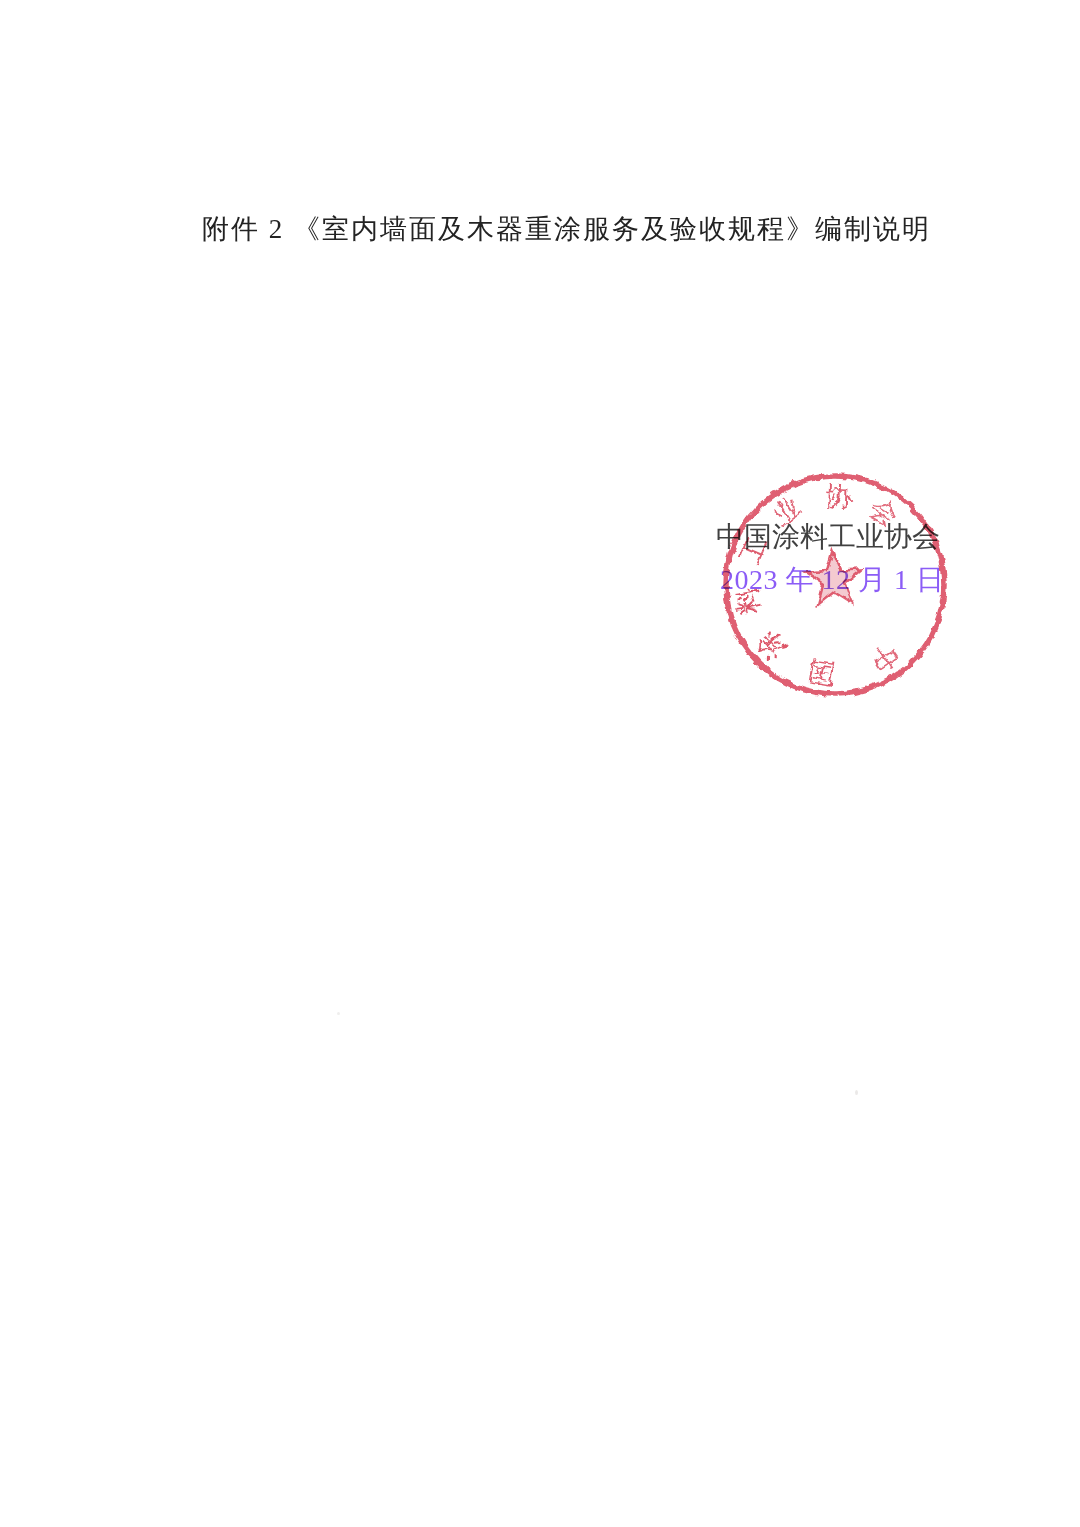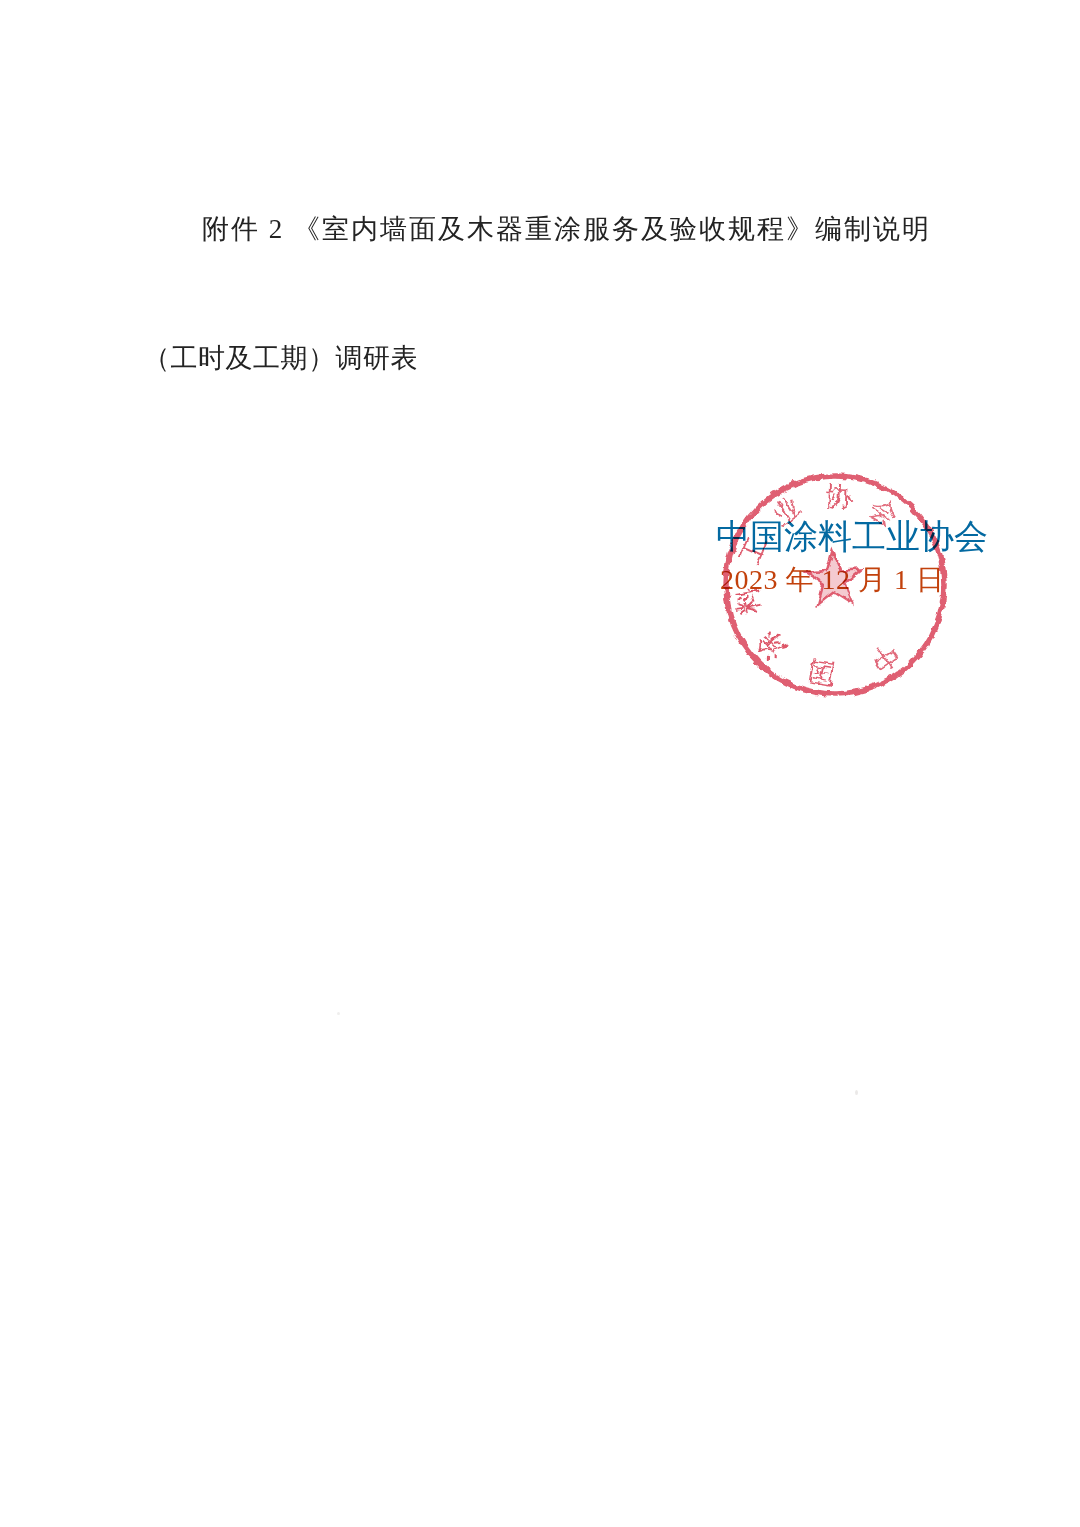--- a/index.html
+++ b/index.html
@@ -24,31 +24,31 @@
     color: #232323;
   }
   .att-line-1 { left: 202px; top: 215px; letter-spacing: 2px; }
   .att-line-2 { left: 202px; top: 255px; letter-spacing: 0.5px; }
   .att-line-3 { left: 202px; top: 301px; letter-spacing: 2.6px; }
   .att-line-4 { left: 143px; top: 344px; letter-spacing: 0.5px; }
 
   .sig-org {
     position: absolute;
     left: 716px; top: 523px;
-    font-size: 34px; line-height: 28px;
+    font-size: 28px; line-height: 28px;
     white-space: nowrap;
-    color: #0369a1;
+    color: #404040;
   }
   .sig-date {
     position: absolute;
     left: 720px; top: 566px;
     font-size: 28px; line-height: 28px;
     letter-spacing: 0.5px;
     white-space: nowrap;
-    color: #c2410c;
+    color: #8b5cf6;
   }
 
   .seal {
     position: absolute;
     left: 695px; top: 445px;
     width: 280px; height: 280px;
     mix-blend-mode: multiply;
     opacity: 0.92;
   }
   .speck {
@@ -56,21 +56,20 @@
     border-radius: 50%;
     background: #d8d4d2;
   }
 </style>
 </head>
 <body>
 
 <div class="page">
 
   <div class="doc-line att-line-1">附件 2 《室内墙面及木器重涂服务及验收规程》编制说明</div>
-  <div class="doc-line att-line-4">（工时及工期）调研表</div>
 
   <div class="sig-org">中国涂料工业协会</div>
   <div class="sig-date">2023 年 12 月 1 日</div>
 
   <svg class="seal" width="280" height="280" viewBox="0 0 280 280">
     <defs>
       <filter id="rough" x="-10%" y="-10%" width="120%" height="120%">
         <feTurbulence type="fractalNoise" baseFrequency="0.11" numOctaves="3" result="noise" seed="7"></feTurbulence>
         <feDisplacementMap in="SourceGraphic" in2="noise" scale="6" xChannelSelector="R" yChannelSelector="G"></feDisplacementMap>
       </filter>

